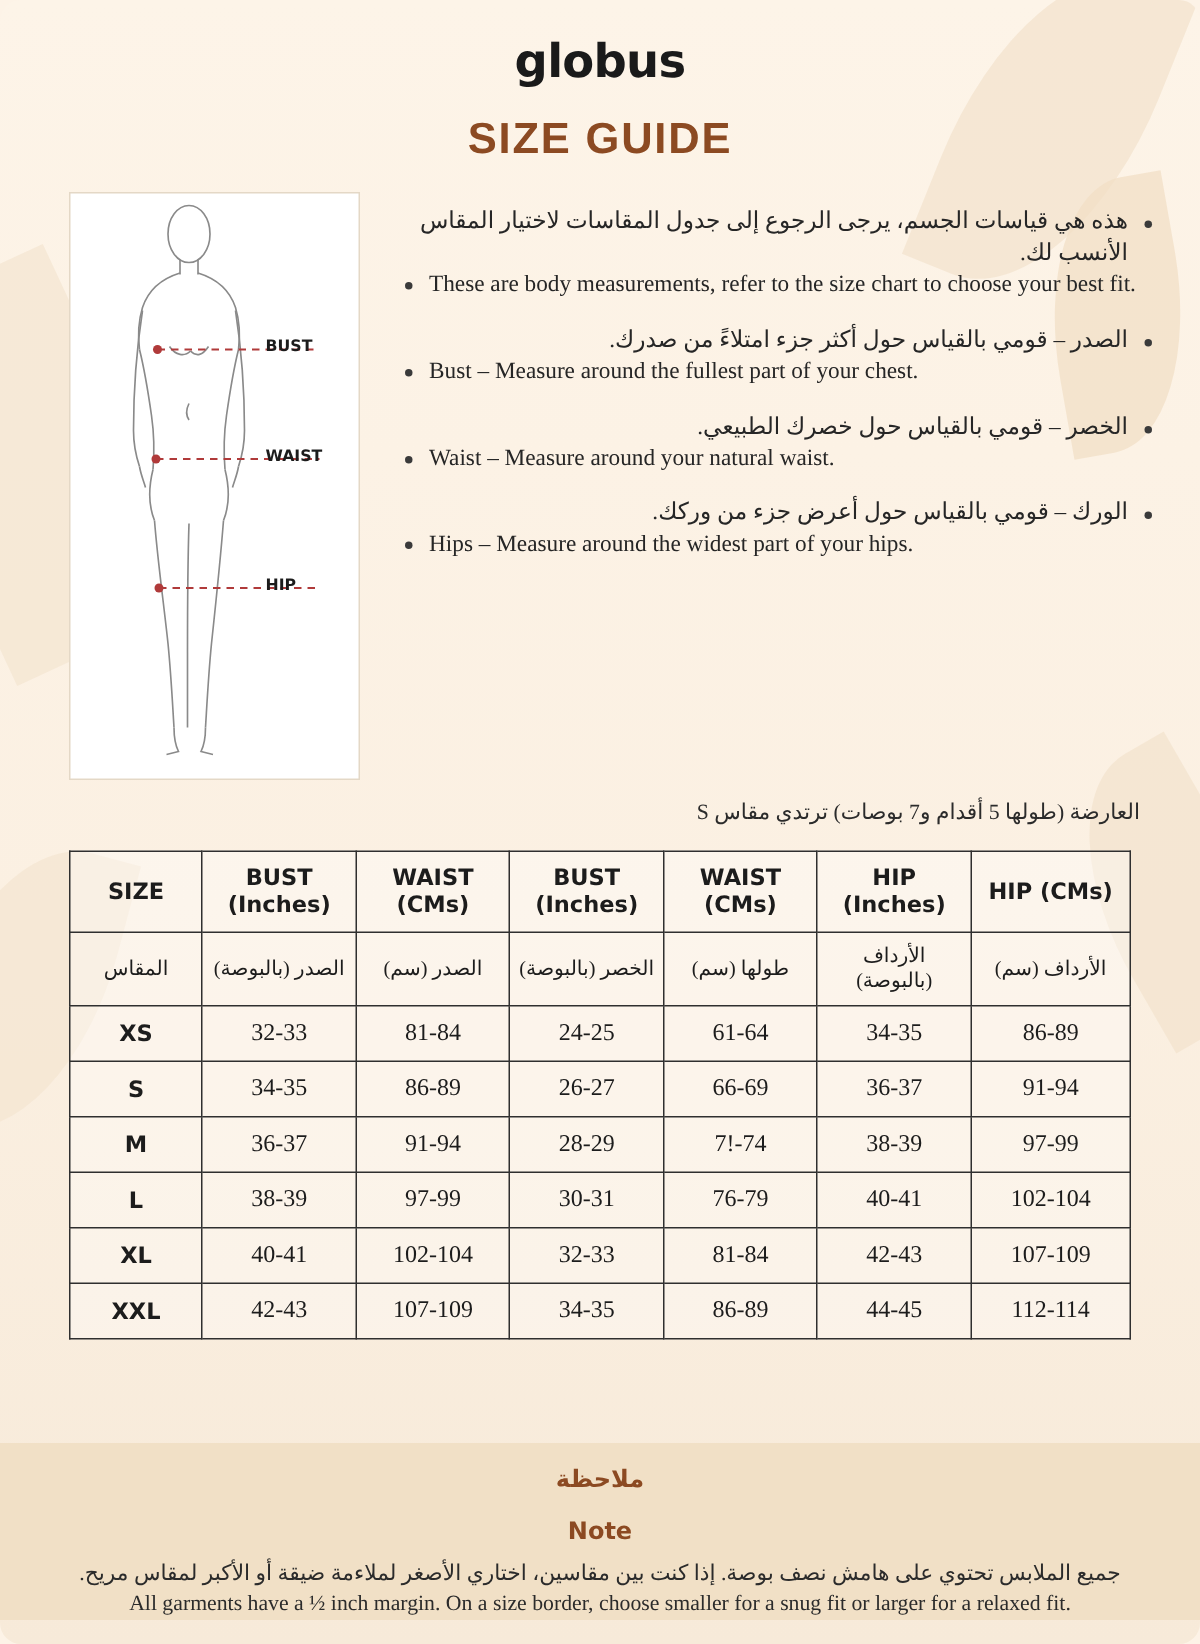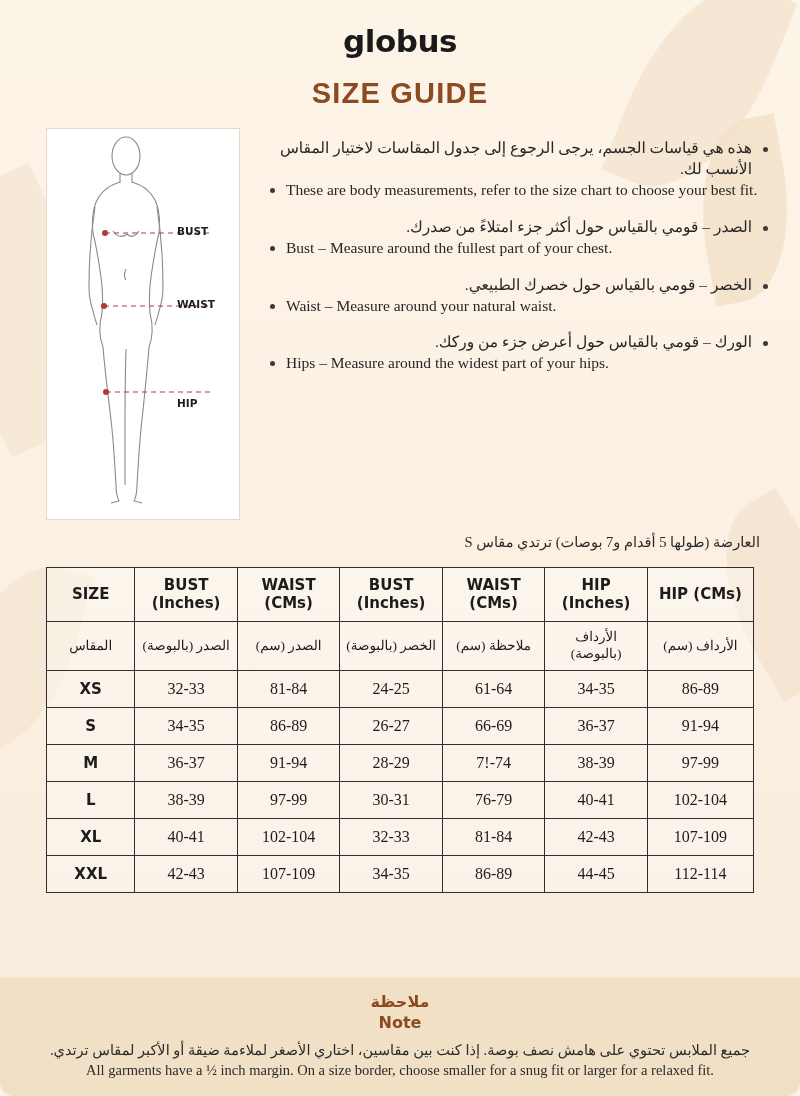--- a/index.html
+++ b/index.html
@@ -170,41 +170,41 @@
   td.val {
     font-size: 16px;
     padding: 9px 2px;
     color: #1c1c1c;
   }
 
   .footer {
     position: absolute;
     left: 0;
     right: 0;
-    bottom: 0;
+    bottom: 16px;
     height: 118px;
     background: #f1e0c6;
     z-index: 4;
     text-align: center;
     padding-top: 14px;
     box-sizing: border-box;
   }
   .footer .note-ar {
     font-family: "DejaVu Sans", sans-serif;
     font-weight: 700;
     color: #8c4a22;
     font-size: 16px;
     direction: rtl;
   }
   .footer .note-en {
     font-family: "DejaVu Sans", sans-serif;
     font-weight: 700;
     color: #8c4a22;
     font-size: 16px;
-    margin-top: 2px;
+    margin-top: 16px;
   }
   .footer .text-ar {
     margin-top: 10px;
     font-size: 14.5px;
     direction: rtl;
     padding: 0 18px;
   }
   .footer .text-en {
     margin-top: 3px;
     font-size: 14.5px;
@@ -269,21 +269,21 @@
           <line x1="59" y1="263" x2="166" y2="263"></line>
         </g>
         <g fill="#b03a3a">
           <circle cx="58" cy="104" r="3"></circle>
           <circle cx="57" cy="177" r="3"></circle>
           <circle cx="59" cy="263" r="3"></circle>
         </g>
       </svg>
       <div style="position:absolute; left:130px; top:96px; font-family:'DejaVu Sans',sans-serif; font-weight:700; font-size:10.5px; color:#1c1c1c;">BUST</div>
       <div style="position:absolute; left:130px; top:169px; font-family:'DejaVu Sans',sans-serif; font-weight:700; font-size:10.5px; color:#1c1c1c;">WAIST</div>
-      <div style="position:absolute; left:130px; top:268px; font-family:'DejaVu Sans',sans-serif; font-weight:700; font-size:10.5px; color:#1c1c1c;text-align:center;">HIP</div>
+      <div style="position:absolute; left:130px; top:255px; font-family:'DejaVu Sans',sans-serif; font-weight:700; font-size:10.5px; color:#1c1c1c;text-align:center;">HIP</div>
     </div>
 
     <div class="bullets">
 
       <div class="bgroup">
         <div class="bline ar">هذه هي قياسات الجسم، يرجى الرجوع إلى جدول المقاسات لاختيار المقاس الأنسب لك.</div>
         <div class="bline">These are body measurements, refer to the size chart to choose your best fit.</div>
       </div>
 
       <div class="bgroup">
@@ -318,21 +318,21 @@
           <th class="colhead" style="width:14.5%">BUST (Inches)</th>
           <th class="colhead" style="width:14.5%">WAIST (CMs)</th>
           <th class="colhead" style="width:14.5%">HIP (Inches)</th>
           <th class="colhead" style="width:15%">HIP (CMs)</th>
         </tr>
         <tr>
           <td class="arhead">المقاس</td>
           <td class="arhead">الصدر (بالبوصة)</td>
           <td class="arhead">الصدر (سم)</td>
           <td class="arhead">الخصر (بالبوصة)</td>
-          <td class="arhead">ملاحظة (سم)</td>
+          <td class="arhead">طولها (سم)</td>
           <td class="arhead">الأرداف (بالبوصة)</td>
           <td class="arhead">الأرداف (سم)</td>
         </tr>
       </thead>
       <tbody>
         <tr>
           <td class="sizecell">XS</td>
           <td class="val">32-33</td>
           <td class="val">81-84</td>
           <td class="val">24-25</td>
@@ -385,17 +385,17 @@
           <td class="val">44-45</td>
           <td class="val">112-114</td>
         </tr>
       </tbody>
     </table>
   </div>
 
   <div class="footer">
     <div class="note-ar">ملاحظة</div>
     <div class="note-en">Note</div>
-    <div class="text-ar">جميع الملابس تحتوي على هامش نصف بوصة. إذا كنت بين مقاسين، اختاري الأصغر لملاءمة ضيقة أو الأكبر لمقاس ترتدي.</div>
+    <div class="text-ar">جميع الملابس تحتوي على هامش نصف بوصة. إذا كنت بين مقاسين، اختاري الأصغر لملاءمة ضيقة أو الأكبر لمقاس مريح.</div>
     <div class="text-en">All garments have a ½ inch margin. On a size border, choose smaller for a snug fit or larger for a relaxed fit.</div>
   </div>
 
 </div>
 
 </body></html>

